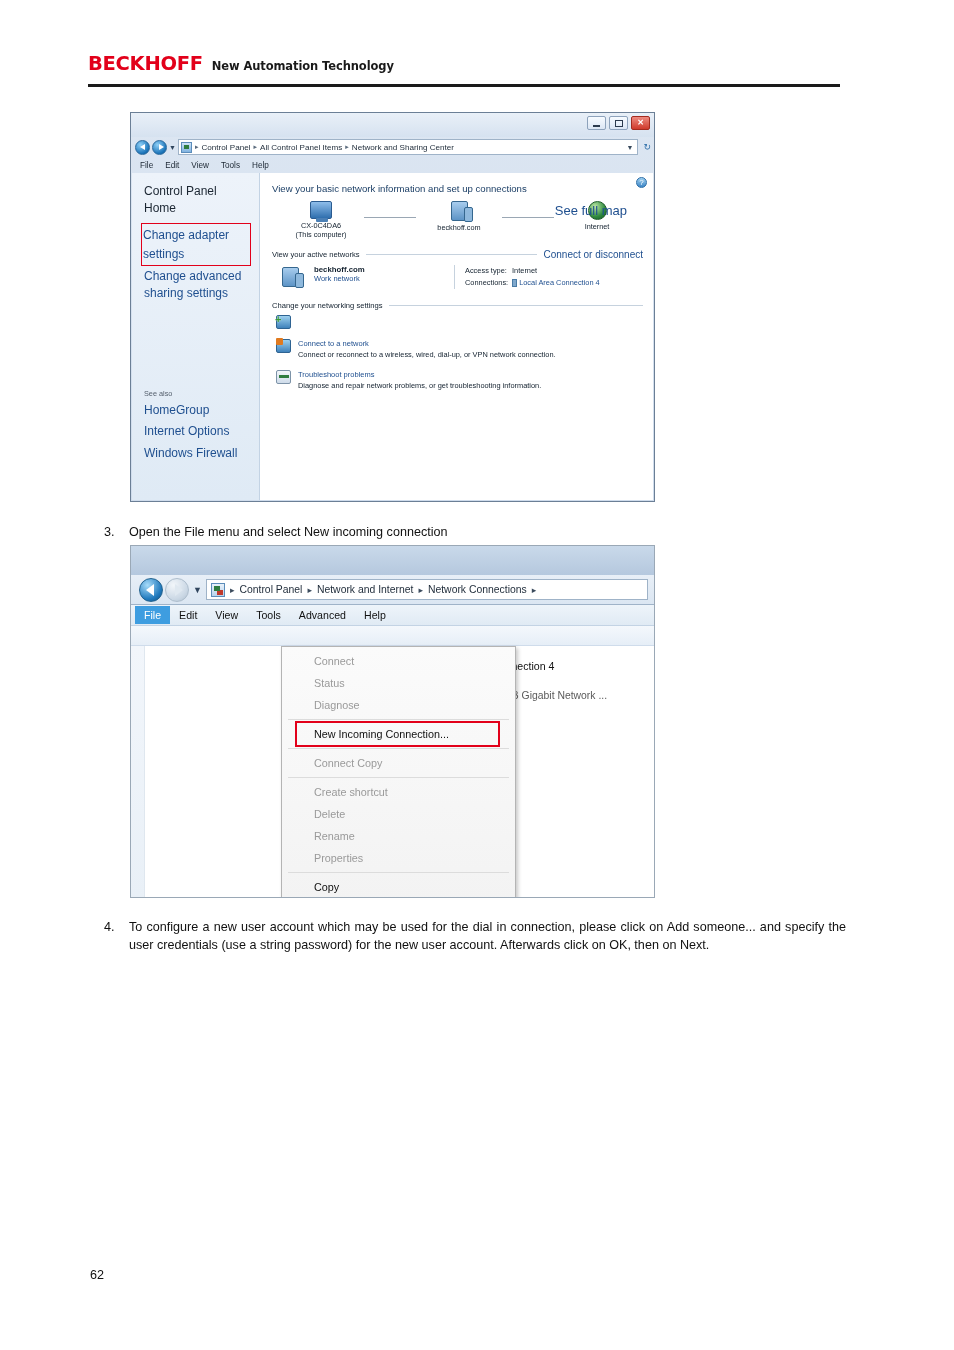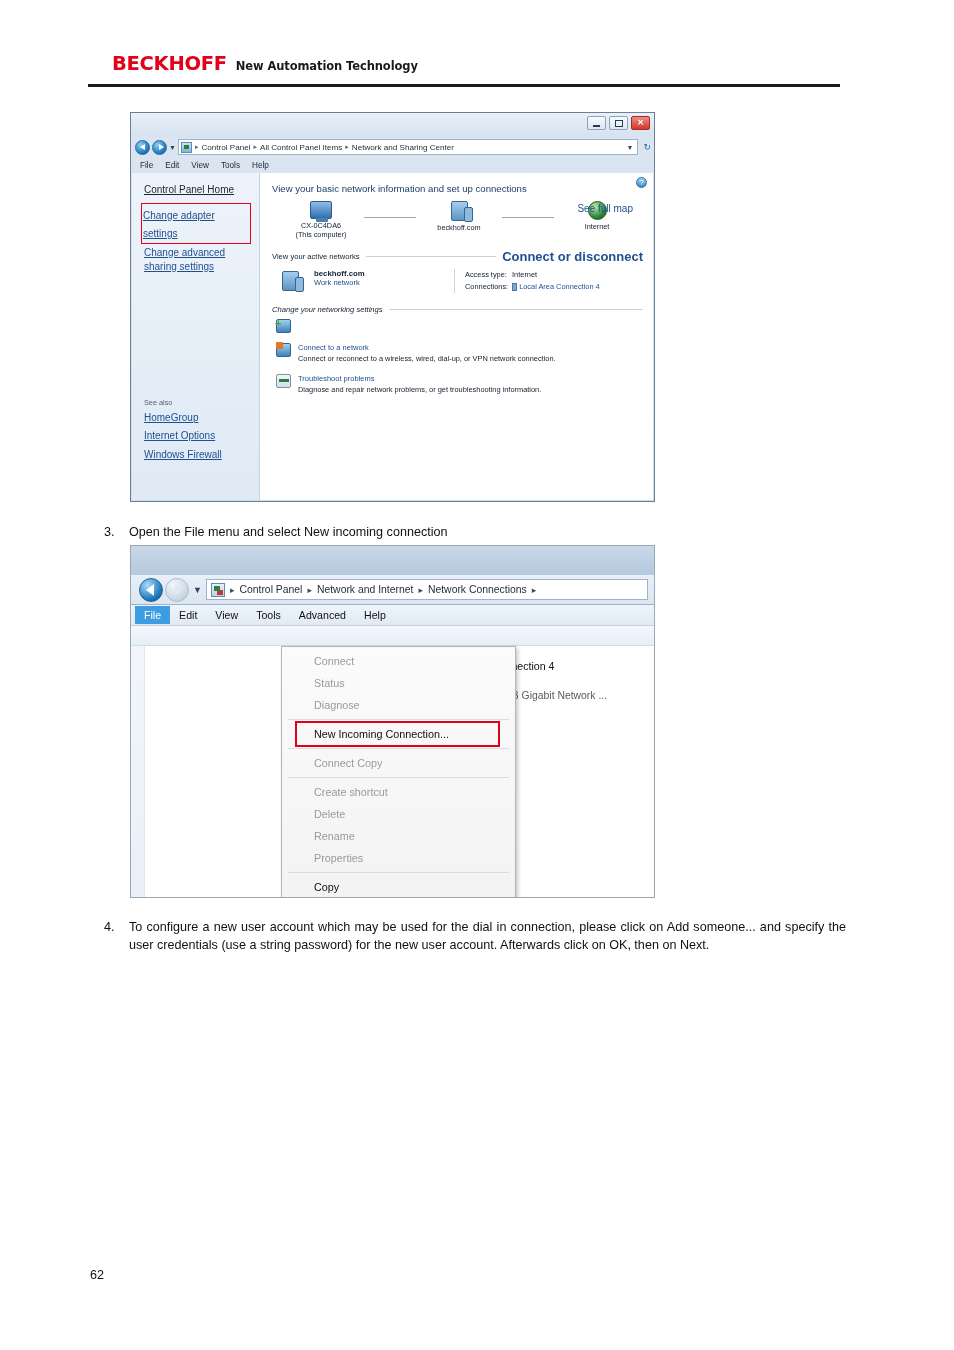--- a/index.html
+++ b/index.html
@@ -9,21 +9,21 @@
     background: #ffffff;
     font-family: "Liberation Sans", sans-serif;
     -webkit-font-smoothing: antialiased;
   }
   .page { position: relative; width: 954px; height: 1350px; background:#fff; overflow:hidden; }
 
   
   .doc-header {
     position: absolute; left: 88px; top: 52px; width: 752px; height: 38px;
   }
-  .brand-row { display:flex; align-items:baseline; gap: 9px; margin-left: 24px; }
+  .brand-row { display:flex; align-items:baseline; gap: 9px; }
   .brand-beckhoff {
     font-family: "DejaVu Sans", sans-serif;
     font-weight: 700; font-size: 19.5px; letter-spacing: -0.3px;
     color: #e2001a;
   }
   .brand-tagline {
     font-family: "DejaVu Sans", sans-serif;
     font-weight: 700; font-size: 11.5px; color: #1a1a1a; letter-spacing: -0.1px;
   }
   .header-rule {
@@ -99,61 +99,61 @@
     font-size:8.2px; color:#1b2632;
   }
   .s1-body {
     position:absolute; left:1px; top:60px; right:1px; bottom:1px;
     background:#fff; display:flex;
   }
   .s1-left {
     width:128px; background: linear-gradient(#edf3fa,#dfeaf5);
     border-right:1px solid #c3d3e4; position:relative; padding:10px 8px 0 12px;
   }
-  .s1-left .lnk { color:#1f4f8f; font-size:10px; line-height:1.45;text-decoration:underline; }
+  .s1-left .lnk { color:#1f4f8f; font-size:12px; line-height:1.45; }
   .s1-left .lnk.plain { color:#1b2632; }
   .redbox {
     border:1.5px solid #e2001a; padding:1px 1px; display:inline-block; margin: 5px 0 2px -3px;
   }
   .s1-seealso { position:absolute; left:12px; bottom:34px; }
   .s1-seealso .hdr { font-size:7.3px; color:#56616e; margin-bottom:4px;}
   .s1-seealso .lnk { display:block; margin-bottom:4px; }
   .s1-right { flex:1; position:relative; padding:10px 10px 0 12px; overflow:hidden; }
   .help-q {
     position:absolute; right:6px; top:4px; width:11px; height:11px; border-radius:50%;
     background: linear-gradient(#9fd0f0,#3d86c6); color:#fff; font-size:8px;
     display:flex;align-items:center;justify-content:center; border:1px solid #2c6ea8;
   }
   .s1-h1 { font-size:9.6px; color:#1c3f66; margin:0 0 7px 0; font-weight:400;}
   .mapstrip { display:flex; align-items:flex-start; margin:4px 0 0 6px; position:relative;}
   .mapnode { width:86px; text-align:center; }
   .mapnode .label { font-size:7.3px; color:#12202e; margin-top:2px; line-height:1.3; }
   .mapline { flex:none; width:52px; height:1px; background:#9aa7b4; margin-top:16px; }
-  .seefullmap { position:absolute; right:10px; top:2px; font-size:10px; color:#1f4f8f;}
+  .seefullmap { position:absolute; right:16px; top:2px; font-size:13px; color:#1f4f8f;}
   .ico-pc {
     width:22px;height:18px;margin:0 auto;
     background: linear-gradient(#8ebdea,#2f6fae); border:1px solid #2a5b90; border-radius:2px;
     position:relative;
   }
   .ico-pc::after{content:"";position:absolute;left:5px;bottom:-4px;width:12px;height:4px;background:#4a7fb5;border-radius:1px;}
   .ico-srv {
     width:17px;height:20px;margin:0 auto;
     background: linear-gradient(#a8cdee,#5d94c6); border:1px solid #35678f; border-radius:2px;
     position:relative;
   }
   .ico-srv::after{content:"";position:absolute;right:-6px;top:5px;width:7px;height:13px;background:#8fb9dd;border:1px solid #35678f;border-radius:2px;}
   .ico-globe {
     width:19px;height:19px;margin:0 auto;border-radius:50%;
     background: radial-gradient(circle at 35% 28%, #bfe9a8, #2f8a3f 60%, #12551f);
     border:1px solid #1c5c28;
   }
   .sect-rule { display:flex; align-items:center; gap:6px; margin:9px 0 5px 0; }
   .sect-rule .t { font-size:7.6px; color:#12202e; white-space:nowrap; }
   .sect-rule .ln { flex:1; height:1px; background:#c6d2de; }
-  .sect-rule .r { font-size:13px; color:#1f4f8f; white-space:nowrap;font-weight:bold; }
+  .sect-rule .r { font-size:10px; color:#1f4f8f; white-space:nowrap; }
   .activenet { display:flex; margin:4px 0 0 4px; }
   .activenet .left { display:flex; gap:7px; width:178px; }
   .activenet .nm { font-size:7.8px; color:#12202e; font-weight:700; }
   .activenet .sub { font-size:7.5px; color:#1f4f8f; }
   .activenet .divider { width:1px; background:#c6d2de; margin:0 10px 0 0; }
   .activenet .right { font-size:7.4px; color:#12202e; line-height:1.6; }
   .activenet .right .lbl { display:inline-block; width:45px; color:#12202e; }
   .activenet .right a { color:#1f4f8f; }
   .taskrow { display:flex; gap:7px; margin:0 0 10px 4px; }
   .taskrow .tico { width:15px; height:14px; flex:none; position:relative; }
@@ -400,21 +400,21 @@
               <span>Internet</span>
             </div>
             <div>
               <span class="lbl">Connections:</span>
               <span style="display:inline-block;width:5px;height:8px;background:#7fa8cc;border:1px solid #4a7ba5;vertical-align:middle;"></span>
               <a href="#" style="text-decoration:none;">Local Area Connection 4</a>
             </div>
           </div>
         </div>
 
-        <div class="sect-rule" style="margin-top:12px;font-style:italic;">
+        <div class="sect-rule" style="margin-top:12px;">
           <span class="t">Change your networking settings</span>
           <span class="ln"></span>
         </div>
 
         <div class="taskrow">
           <span class="tico ti-newconn"></span>
         </div>
 
         <div class="taskrow">
           <span class="tico ti-connect"></span>

